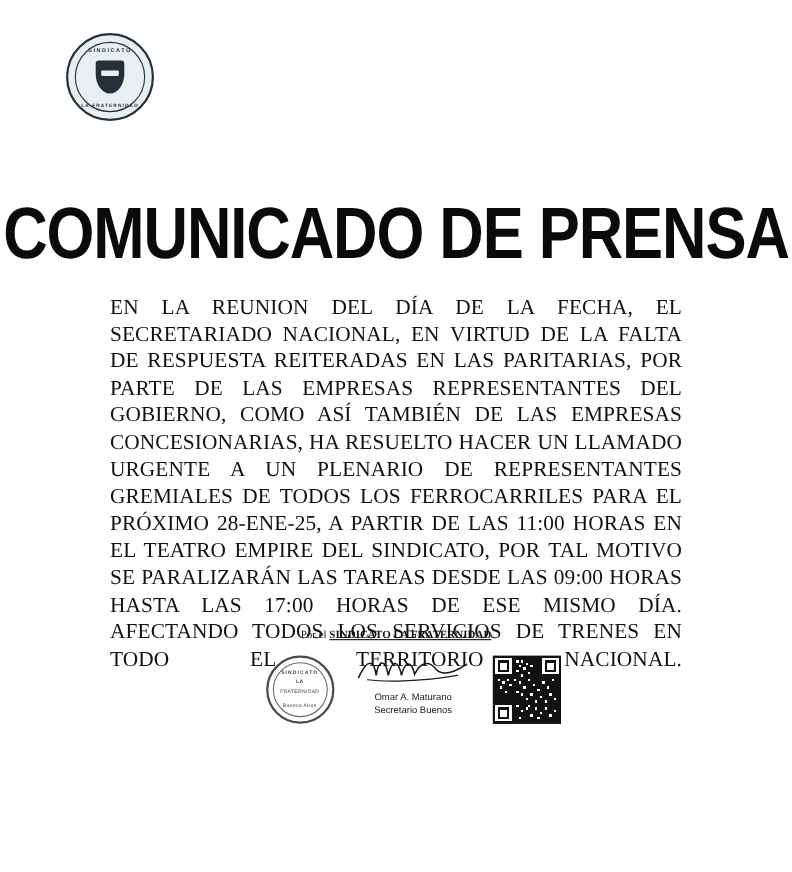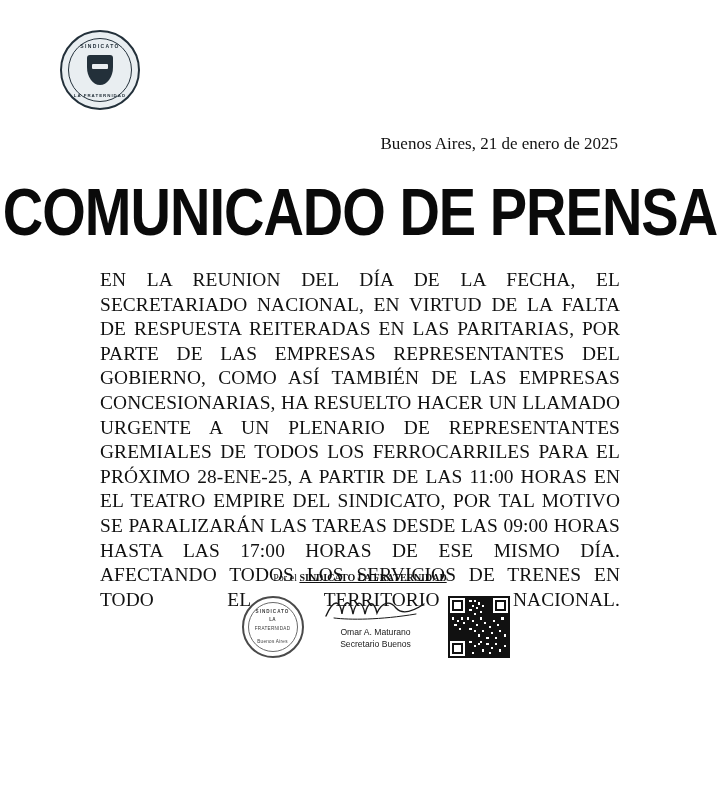--- a/index.html
+++ b/index.html
@@ -238,21 +238,20 @@
 
   <div class="logo-wrap">
     <div class="logo-circle">
       <div class="logo-inner-ring"></div>
       <div class="logo-text-top">SINDICATO</div>
       <div class="logo-shield"></div>
       <div class="logo-text-bottom">LA FRATERNIDAD</div>
     </div>
   </div>
 
-  <div class="dateline">Buenos Aires, 21 de enero de 2025</div>
 
   <div class="headline">COMUNICADO DE PRENSA</div>
 
   <div class="body-text">EN LA REUNION DEL DÍA DE LA FECHA, EL SECRETARIADO NACIONAL, EN VIRTUD DE LA FALTA DE RESPUESTA REITERADAS EN LAS PARITARIAS, POR PARTE DE LAS EMPRESAS REPRESENTANTES DEL GOBIERNO, COMO ASÍ TAMBIÉN DE LAS EMPRESAS CONCESIONARIAS, HA RESUELTO HACER UN LLAMADO URGENTE A UN PLENARIO DE REPRESENTANTES GREMIALES DE TODOS LOS FERROCARRILES PARA EL PRÓXIMO 28-ENE-25, A PARTIR DE LAS 11:00 HORAS EN EL TEATRO EMPIRE DEL SINDICATO, POR TAL MOTIVO SE PARALIZARÁN LAS TAREAS DESDE LAS 09:00 HORAS HASTA LAS 17:00 HORAS DE ESE MISMO DÍA. AFECTANDO TODOS LOS SERVICIOS DE TRENES EN TODO EL TERRITORIO NACIONAL.</div>
 
   <div class="sign-block">
     <div class="sign-sub"><span>Por el </span><span class="u">SINDICATO LA FRATERNIDAD</span></div>
   </div>
 
   <div class="stamp-row">

